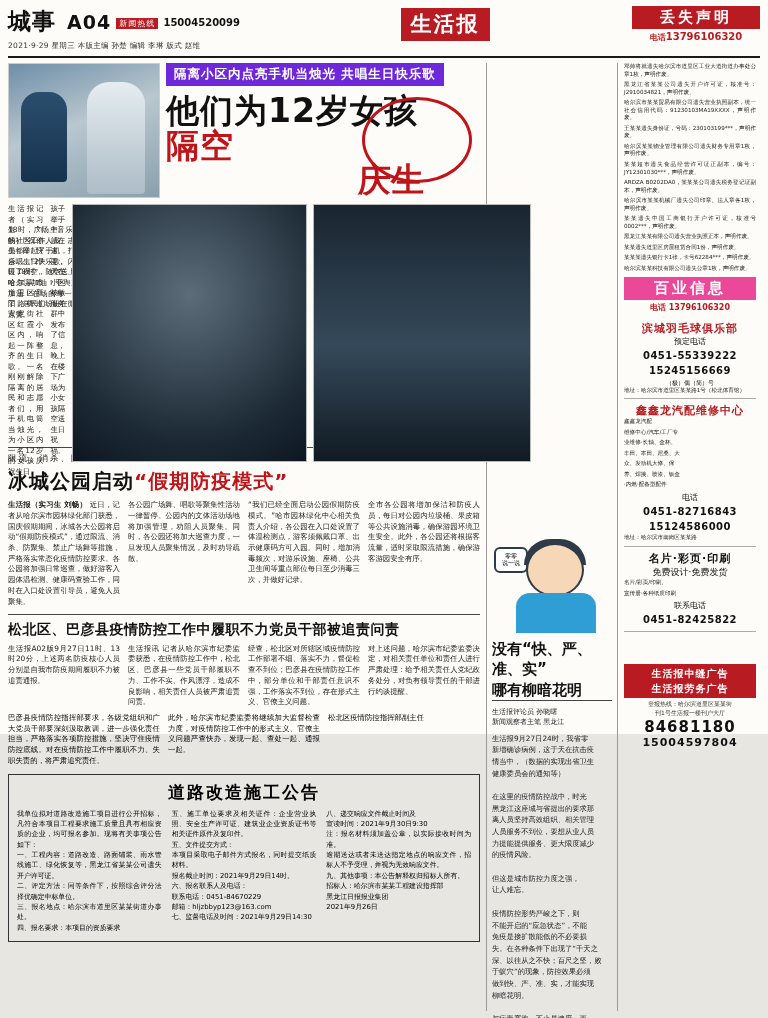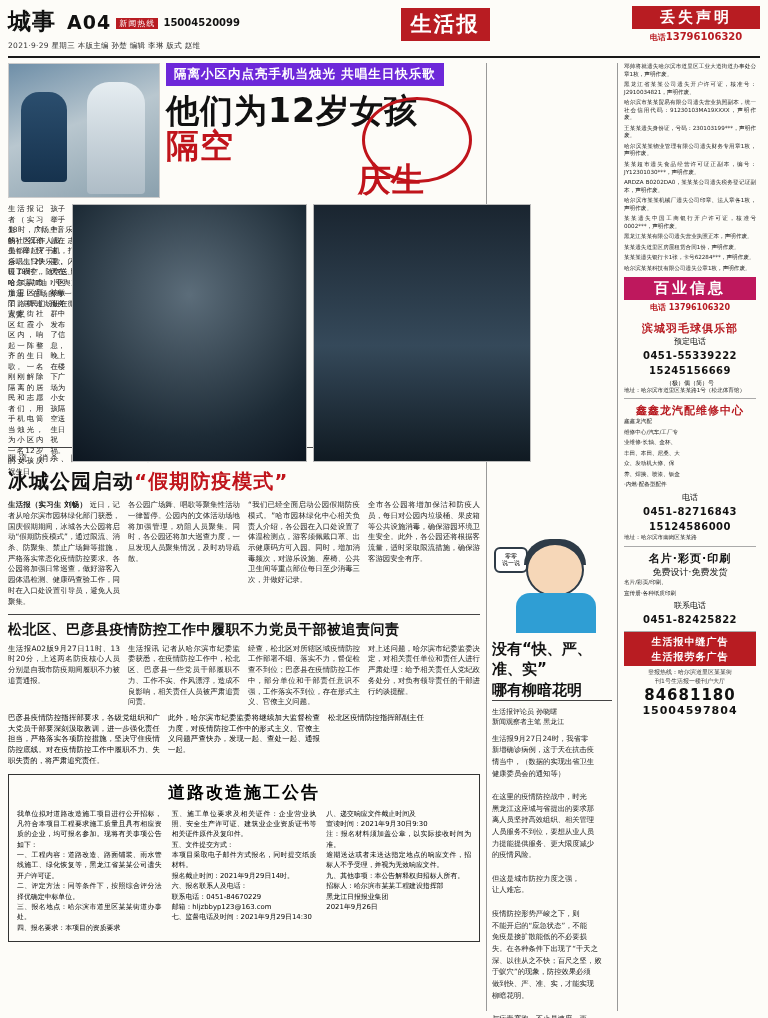--- a/index.html
+++ b/index.html
@@ -7,21 +7,21 @@
     margin: 0;
     width: 768px;
     height: 1018px;
     background: #e8e6e1;
     font-family: "DejaVu Sans", "Liberation Sans", sans-serif;
     overflow: hidden;
   }
   .page {
     position: relative;
     width: 768px;
-    height: 1018px;
+    height: 734px;
     background: #fdfcf8;
     padding: 6px 8px;
   }
   
   .masthead {
     display: flex;
     align-items: flex-start;
     border-bottom: 2px solid #1a1a1a;
     padding-bottom: 3px;
     height: 52px;
@@ -236,31 +236,31 @@
     border-bottom: 1px solid #444; padding-bottom:0;
   }
   .mid-byline{font-size:7px;line-height:1.5;margin-top:6px;color:#222;}
   .mid-body{font-size:7.3px;line-height:1.6;margin-top:5px;text-align:justify;color:#1a1a1a;}
 
   
   .ad { border-bottom: 1px solid #aaa; padding: 4px 0; }
   .ad-tiny { font-size: 5.6px; line-height: 1.35; color:#222; text-align:justify;}
   .ad-tiny p{margin:0 0 3px;}
   .biz-head {
-    background:#be185d;color:#fff;text-align:center;font-size:15px;font-weight:bold;
+    background:#ec4899;color:#fff;text-align:center;font-size:15px;font-weight:bold;
     letter-spacing:3px;padding:2px 0;margin-top:4px;
   }
   .biz-phone{font-size:8px;text-align:center;color:#b81c22;font-weight:bold;margin:2px 0 4px;}
   .ad-title{font-size:11px;font-weight:bold;text-align:center;color:#111;letter-spacing:1px;}
   .ad-title.red{color:#b81c22;}
   .ad-line{font-size:8px;text-align:center;line-height:1.5;color:#111;}
   .ad-line.phone{font-size:10px;font-weight:bold;letter-spacing:.5px;}
   .redbar{
     background:#b81c22;color:#fff;font-size:10px;font-weight:bold;text-align:center;
-    padding:2px 0;letter-spacing:1px;line-height:1.5;
+    padding:2px 0;letter-spacing:1px;line-height:1.5;margin-top:32px;
   }
   .bignum{font-size:15px;font-weight:bold;text-align:center;color:#111;letter-spacing:1px;}
   .footer-note{font-size:6px;text-align:center;color:#333;margin-top:2px;}
 </style>
 </head>
 <body>
 
 <div class="page">
 
   <div class="masthead">

